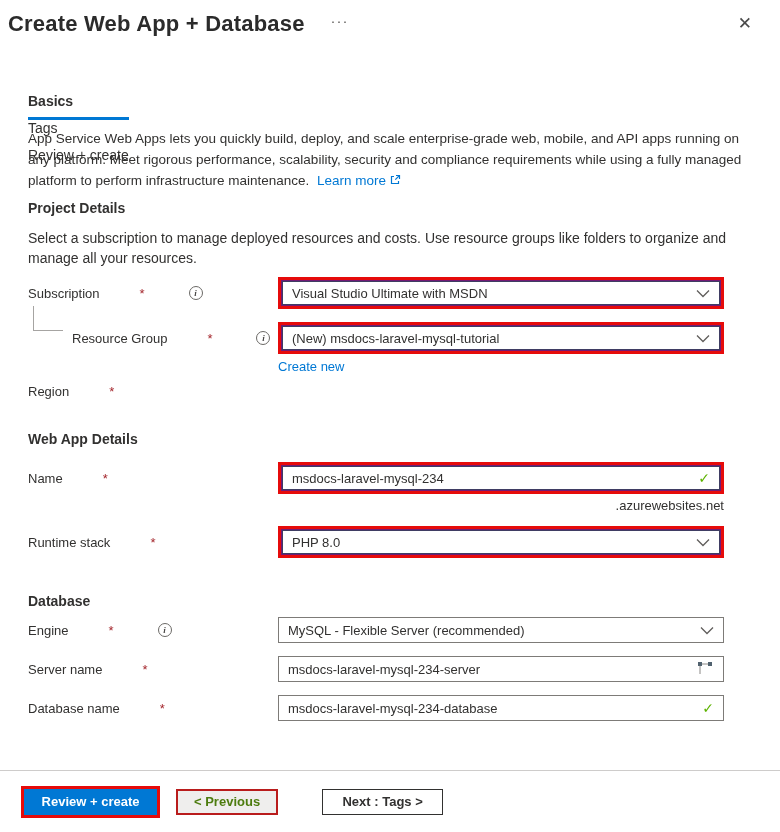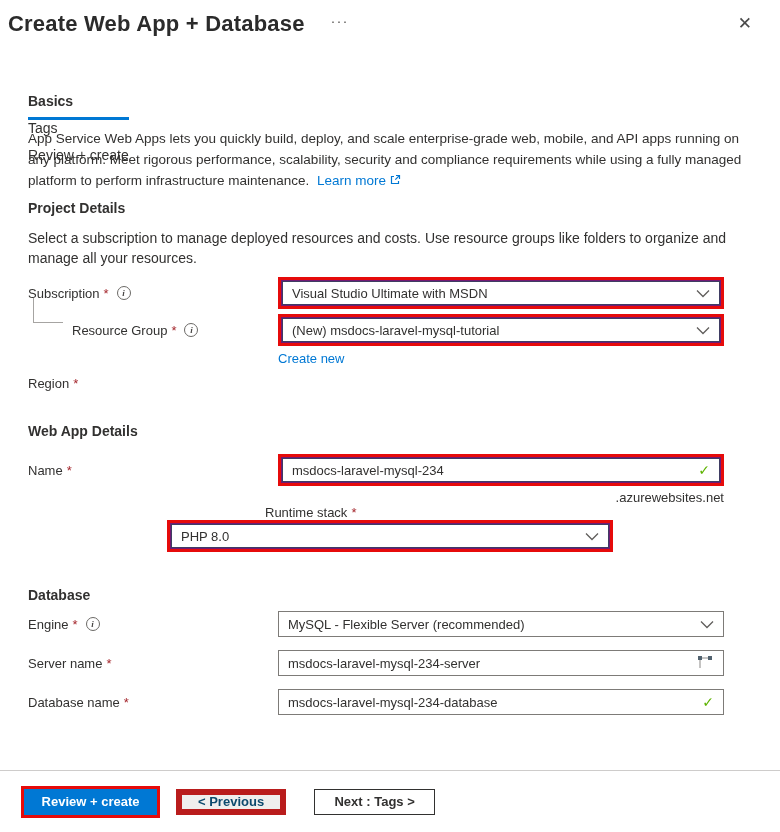--- a/index.html
+++ b/index.html
@@ -29,21 +29,21 @@
   .intro{position:absolute;top:128px;left:28px;width:726px;font-size:13.5px;line-height:21px;margin:0;}
   .link{color:var(--accent-blue);text-decoration:none;cursor:pointer;}
   .ext-icon{display:inline-block;vertical-align:-1px;margin-left:3px;}
 
   .section-heading{font-size:14px;font-weight:700;color:var(--text);margin:0;}
   .proj-heading{position:absolute;top:200px;left:28px;}
   .proj-desc{position:absolute;top:228px;left:28px;width:726px;font-size:14px;line-height:20px;margin:0;}
 
   .form{position:absolute;top:277px;left:28px;width:724px;}
   .row{display:flex;align-items:center;position:relative;}
-  .label-col{width:250px;display:flex;align-items:flex-start;font-size:13px;flex-shrink:0;}
+  .label-col{width:250px;display:flex;align-items:flex-start;font-size:13px;flex-shrink:0;gap:36px;}
   .field-col{width:446px;flex-shrink:0;}
   .req{color:var(--required-red);margin-left:4px;}
   .info-icon{width:14px;height:14px;border:1px solid #6b6966;border-radius:50%;display:inline-flex;
     align-items:center;justify-content:center;font-size:9px;color:#484644;margin-left:8px;cursor:pointer;
     font-family:"Liberation Serif",serif;font-style:italic;font-weight:700;}
   .hl{border:3px solid var(--annotation-red);padding:1px;background:#701a75;}
   .control{border:1px solid #3f3d63;background:#fff;height:24px;display:flex;align-items:center;
     padding:0 9px;font-size:13px;color:var(--text);cursor:pointer;}
   .control.plain{border:1px solid #7d7b78;height:26px;}
   .control .val{white-space:nowrap;overflow:hidden;}
@@ -56,30 +56,30 @@
   .indent{padding-left:44px;}
 
   .create-new-row{margin-left:250px;margin-top:5px;font-size:13px;}
   .suffix-row{width:696px;text-align:right;margin-top:4px;font-size:13px;color:var(--text);}
 
   .footer{position:absolute;left:0;right:0;bottom:0;height:62px;border-top:1px solid #cecccb;background:#fff;
     display:flex;align-items:center;padding-left:21px;}
   .btn{font-size:13px;font-weight:700;padding:0 16px;height:26px;display:inline-flex;align-items:center;justify-content:center;cursor:pointer;}
   .btn-primary-wrap{border:3px solid var(--annotation-red);display:inline-block;}
   .btn-primary{background:var(--accent-blue);color:#fff;border:none;min-width:133px;}
-  .btn-prev{background:#efeeed;color:#0c4a6e;border:6px solid #b91c1c;margin-left:16px;min-width:84px;cursor:default;}
-  .btn-next{background:#fff;color:var(--text);border:1px solid #323130;margin-left:28px;min-width:121px;}
+  .btn-prev{background:#efeeed;color:#4d7c0f;border:2px solid #b91c1c;margin-left:16px;min-width:84px;cursor:default;}
+  .btn-next{background:#fff;color:var(--text);border:1px solid #323130;margin-left:44px;min-width:121px;}
 
   
   .mt-sub{margin-top:0;}
-  .mt-rg{margin-top:5px;}
+  .mt-rg{margin-top:13px;}
   .mt-region{margin-top:10px;}
   .mt-webapp{margin-top:32px;}
   .mt-name{margin-top:15px;}
-  .mt-runtime{flex-direction:column;}
+  .mt-runtime{margin-top:13px;}
   .mt-db{margin-top:35px;}
   .mt-engine{margin-top:8px;}
   .mt-server{margin-top:13px;}
   .mt-dbname{margin-top:13px;}
 </style>
 </head>
 <body>
 
 <div class="title-row">
   <h1 class="page-title">Create Web App + Database</h1>

